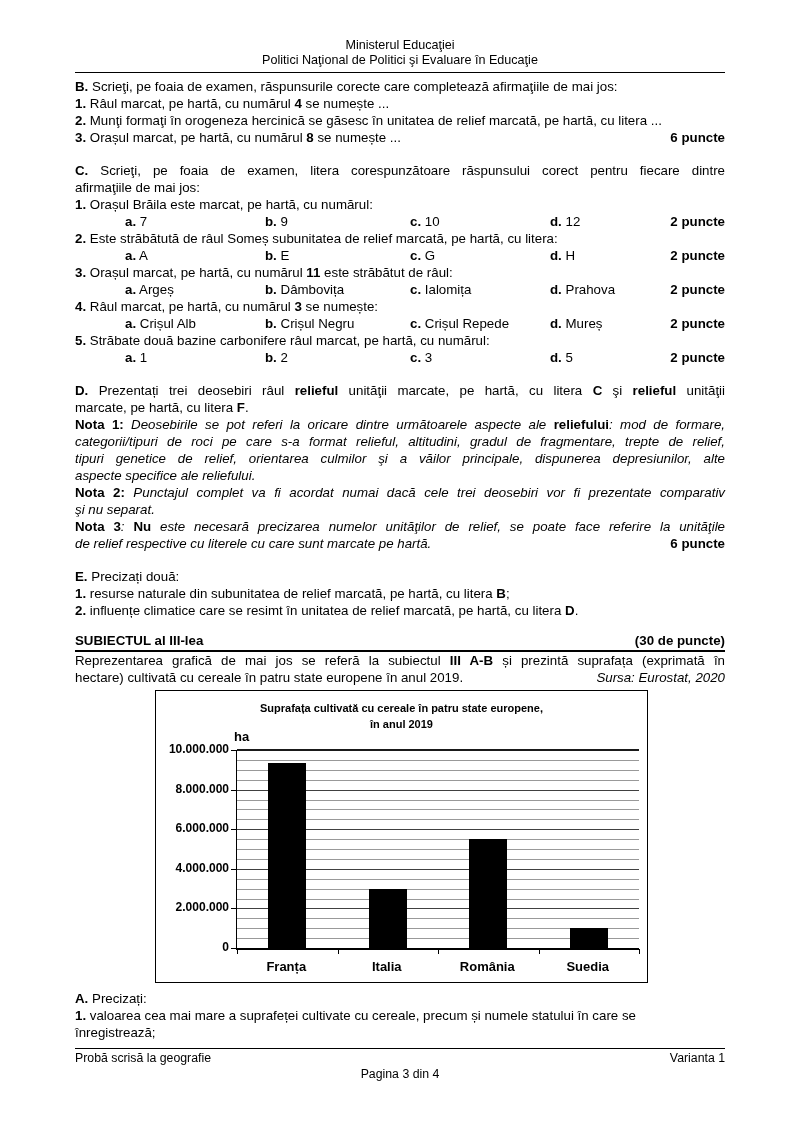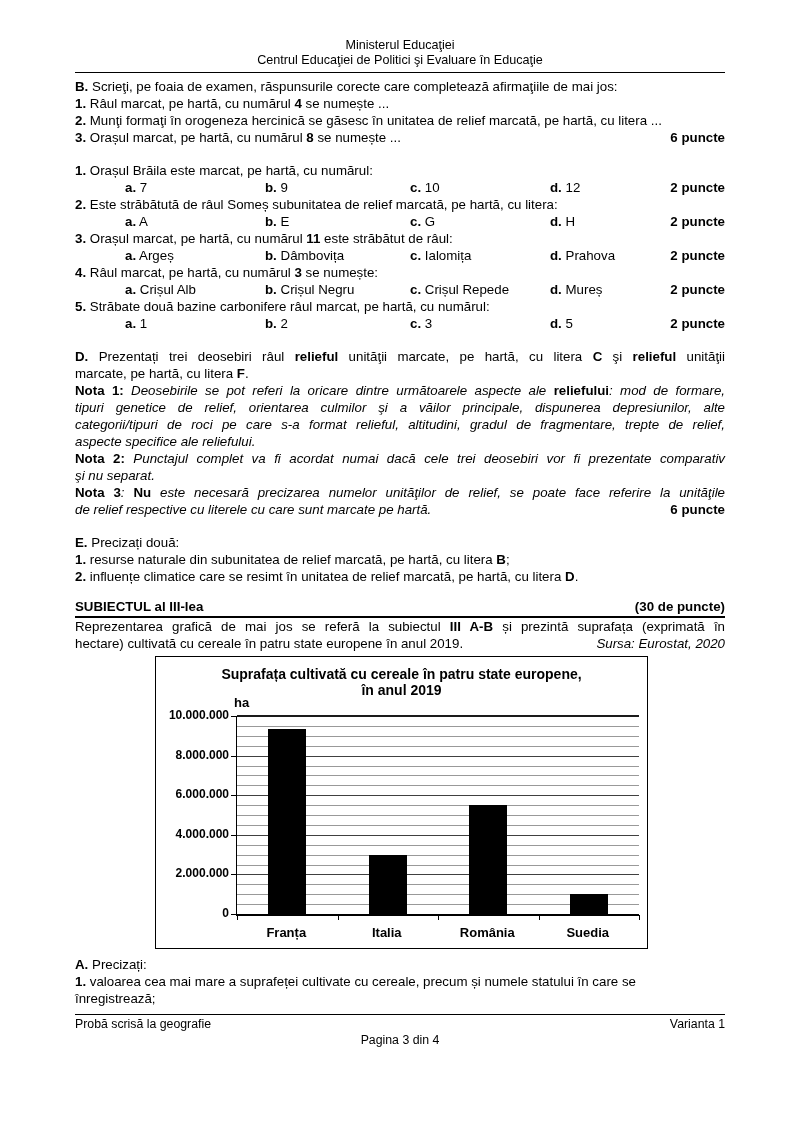--- a/index.html
+++ b/index.html
@@ -35,21 +35,21 @@
   .s3head{display:flex;border-bottom:2px solid #000;font-weight:bold;
           line-height:16px;padding-bottom:1px;margin-top:14px;}
   .s3head .hr-right{margin-left:auto;}
   
   .chartbox{
     position:relative;margin:4px 0 0 80px;
     width:491px;height:291px;
     border:1.5px solid #000;background:#fff;
   }
   .ctitle{position:absolute;top:9px;left:0;right:0;text-align:center;
-          font-weight:bold;font-size:14px;line-height:16px;}
+          font-weight:bold;font-size:11px;line-height:16px;}
   .ha{position:absolute;top:38px;left:78px;font-weight:bold;font-size:13px;}
   .plot{position:absolute;left:80px;top:59px;width:402px;height:198px;
         border-left:1.5px solid #000;border-bottom:2px solid #000;}
   .grid{position:absolute;left:0;right:0;height:0;border-top:1px solid #999;}
   .grid.major{border-top:1px solid #404040;}
   .grid.top{border-top:2px solid #1a1a1a;}
   .bar{position:absolute;bottom:0;width:38px;background:#000;}
   .ylab{position:absolute;left:0;width:73px;text-align:right;
         font-weight:bold;font-size:12px;line-height:15px;}
   .ytick{position:absolute;width:5px;height:0;border-top:1.5px solid #000;}
@@ -61,34 +61,38 @@
   .f-row{display:flex;font-size:12.3px;line-height:16px;margin-top:1px;}
   .f-row .fr{margin-left:auto;}
   .f-center{text-align:center;font-size:12.3px;line-height:16px;}
 </style>
 </head>
 <body>
 
 <div class="page">
 
   <div class="hdr center">Ministerul Educaţiei</div>
-  <div class="hdr center">Centrul Educaţiei de Politici şi Evaluare în Educaţie</div>
+  <div class="hdr center">Politici Naţional de Politici şi Evaluare în Educaţie</div>
   <hr class="hdr-rule">
 
   <div class="sec" style="margin-top:5px">
       <div class="line"><span class="b">B.</span><span> Scrieţi, pe foaia de examen, răspunsurile corecte care completează afirmaţiile de mai jos:</span></div>
       <div class="line"><span class="b">1.</span><span> Râul marcat, pe hartă, cu numărul </span><span class="b">4</span><span> se numește ...</span></div>
       <div class="line"><span class="b">2.</span><span> Munţi formaţi în orogeneza hercinică se găsesc în unitatea de relief marcată, pe hartă, cu litera ...</span></div>
       <div class="line row">
         <span class="lseg"><span class="b">3.</span><span> Orașul marcat, pe hartă, cu numărul </span><span class="b">8</span><span> se numește ...</span></span>
         <span class="pright b">6 puncte</span>
       </div>
     </div>
 
   <div class="sec mt">
+    <div>
+        <div class="line j"><span class="b">C.</span><span> Scrieţi, pe foaia de examen, litera corespunzătoare răspunsului corect pentru fiecare dintre</span></div>
+        <div class="line"><span>afirmaţiile de mai jos:</span></div>
+      </div>
     <div id="c-questions">
         <div class="line"><span class="b">1.</span><span> Orașul Brăila este marcat, pe hartă, cu numărul:</span></div>
         <div class="opts">
           <span class="opt o1"><span class="b">a.</span><span> 7</span></span>
           <span class="opt o2"><span class="b">b.</span><span> 9</span></span>
           <span class="opt o3"><span class="b">c.</span><span> 10</span></span>
           <span class="opt o4"><span class="b">d.</span><span> 12</span></span>
           <span class="pts">2 puncte</span>
         </div>
         <div class="line"><span class="b">2.</span><span> Este străbătută de râul Someș subunitatea de relief marcată, pe hartă, cu litera:</span></div>
@@ -123,22 +127,22 @@
           <span class="opt o4"><span class="b">d.</span><span> 5</span></span>
           <span class="pts">2 puncte</span>
         </div>
       </div>
   </div>
 
   <div class="sec mt">
       <div class="line j"><span class="b">D.</span><span> Prezentați trei deosebiri râul </span><span class="b">relieful</span><span> unităţii marcate, pe hartă, cu litera </span><span class="b">C</span><span> şi </span><span class="b">relieful</span><span> unităţii</span></div>
       <div class="line"><span>marcate, pe hartă, cu litera </span><span class="b">F</span><span>.</span></div>
       <div class="line j"><span class="bi">Nota 1:</span><span class="i"> Deosebirile se pot referi la oricare dintre următoarele aspecte ale </span><span class="bi">reliefului</span><span class="i">: mod de formare,</span></div>
+      <div class="line j"><span class="i">categorii/tipuri de roci pe care s-a format relieful, altitudini, gradul de fragmentare, trepte de relief,</span></div>
       <div class="line j"><span class="i">tipuri genetice de relief, orientarea culmilor şi a văilor principale, dispunerea depresiunilor, alte</span></div>
-      <div class="line j"><span class="i">categorii/tipuri de roci pe care s-a format relieful, altitudini, gradul de fragmentare, trepte de relief,</span></div>
       <div class="line"><span class="i">aspecte specifice ale reliefului.</span></div>
       <div class="line j"><span class="bi">Nota 2:</span><span class="i"> Punctajul complet va fi acordat numai dacă cele trei deosebiri vor fi prezentate comparativ</span></div>
       <div class="line"><span class="i">şi nu separat.</span></div>
       <div class="line j"><span class="bi">Nota 3</span><span class="i">: </span><span class="bi">Nu</span><span class="i"> este necesară precizarea numelor unităţilor de relief, se poate face referire la unităţile</span></div>
       <div class="line row">
         <span class="lseg"><span class="i">de relief respective cu literele cu care sunt marcate pe hartă.</span></span>
         <span class="pright b">6 puncte</span>
       </div>
     </div>
 

